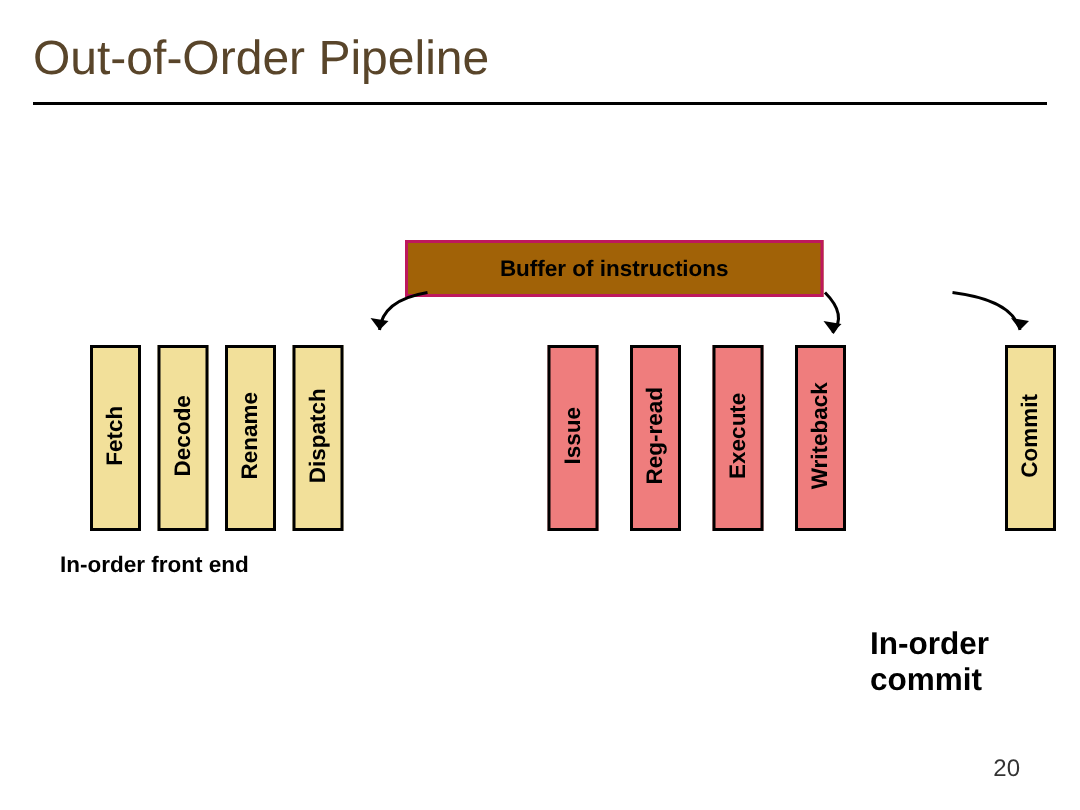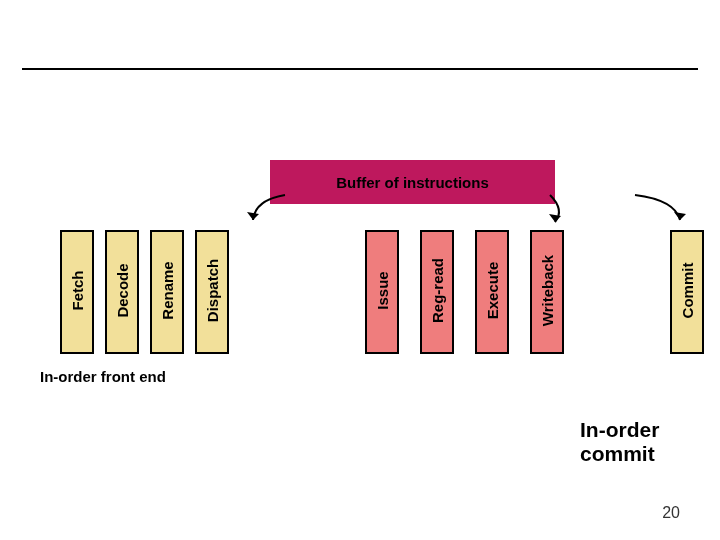--- a/index.html
+++ b/index.html
@@ -32,22 +32,22 @@
     width: 676px;
     height: 0;
     border-top: 2px solid #000;
   }
   .buffer-box {
     position: absolute;
     left: 270px;
     top: 160px;
     width: 275px;
     height: 34px;
-    border: 5px solid #be185d;
-    background: #be185d;
+    border: 2px solid #be185d;
+    background: #a16207;
     display: flex;
     align-items: center;
     justify-content: center;
     font-size: 15px;
     font-weight: bold;
   }
   .stage {
     position: absolute;
     border: 2px solid #000;
     width: 30px;
@@ -108,20 +108,21 @@
     bottom: 18px;
     font-size: 16px;
     color: #333;
   }
 </style>
 </head>
 <body>
 
 <div class="slide">
 
+  <div class="title">Out-of-Order Pipeline</div>
   <div class="title-rule"></div>
 
   <div class="buffer-box">
     <span>Buffer of instructions</span>
   </div>
 
   <svg class="arrow" style="left:245px; top:190px;" viewBox="0 0 60 40">
     <path d="M40 5 Q10 10 8 30" fill="none" stroke="#000" stroke-width="2"></path>
     <polygon points="8,30 2,22 14,24" fill="#000"></polygon>
   </svg>

